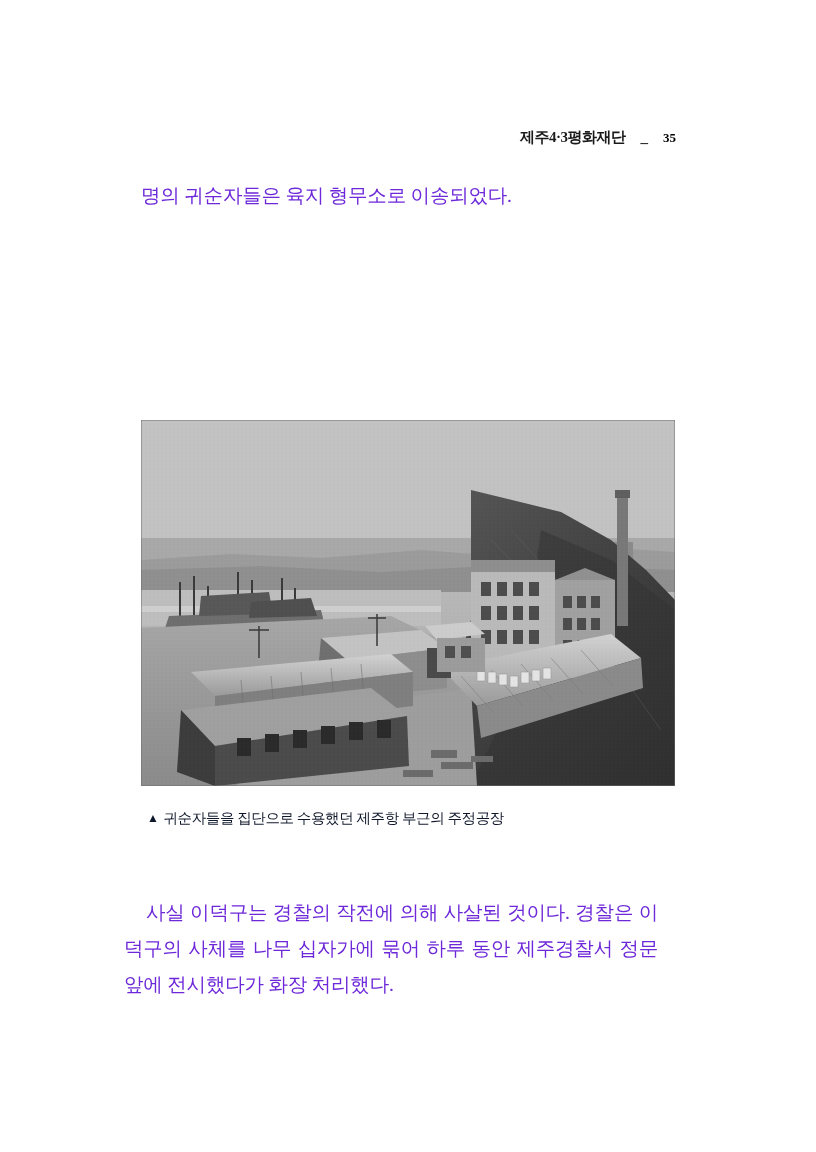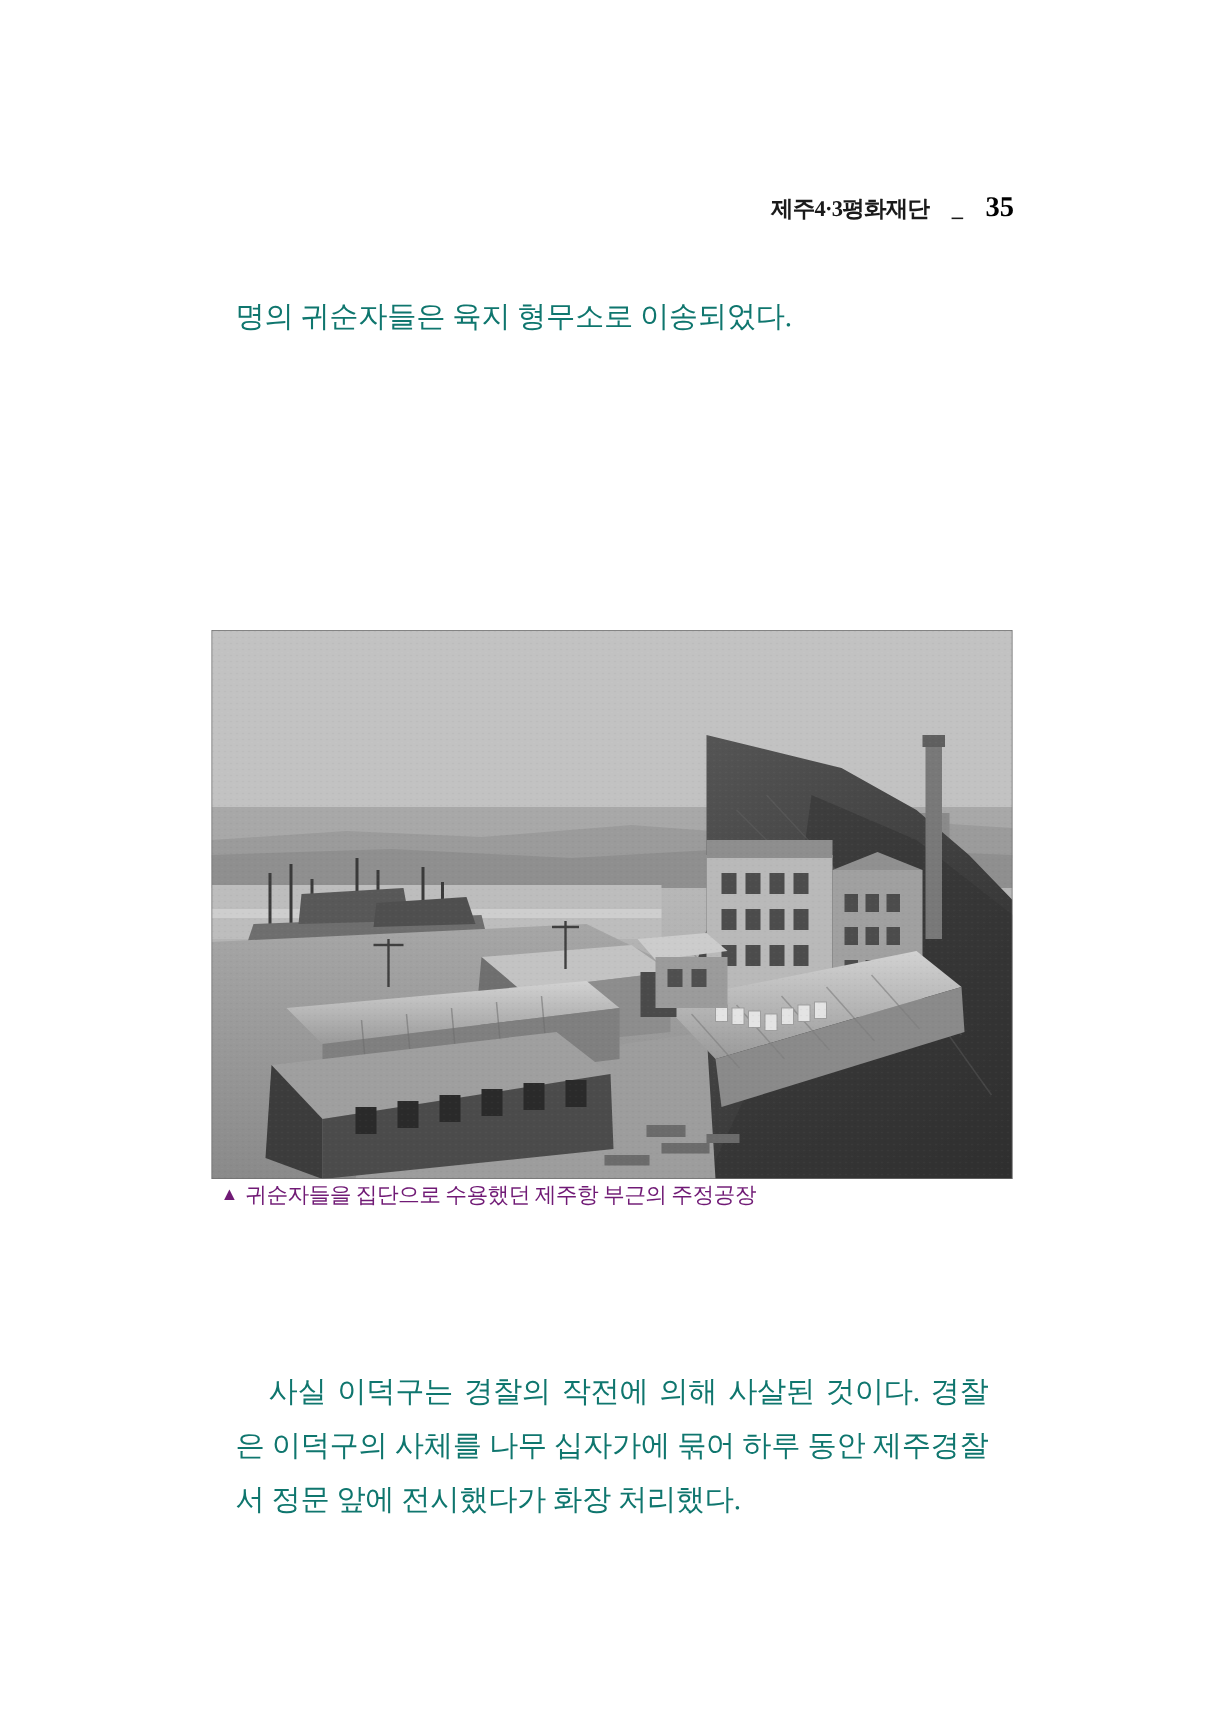--- a/index.html
+++ b/index.html
@@ -38,42 +38,42 @@
     letter-spacing: -0.5px;
     color: #1a1a1a;
   }
   .header-sep {
     font-size: 15px;
     font-weight: 700;
     color: #1a1a1a;
     padding: 0 1px;
   }
   .header-page {
-    font-size: 19px;
+    font-size: 13px;
     font-weight: 700;
     color: #000000;
     letter-spacing: 0px;
   }
 
   
   .content {
     position: absolute;
     left: 141px;
     top: 178px;
     width: 534px;
   }
 
   .para {
     font-size: 19.5px;
     line-height: 36px;
     text-align: justify;
     text-justify: inter-character;
     letter-spacing: -0.2px;
-    color: #0f766e;
-    margin: 16px;
+    color: #6d28d9;
+    margin: 0;
   }
   .para.indent {
     text-indent: 22px;
   }
   .para + .para {
     margin-top: 0;
   }
 
   
   .figure {
@@ -87,25 +87,25 @@
     height: 366px;
     display: block;
     overflow: hidden;
     position: relative;
     background: #8d8d8d;
   }
   .figure-image svg {
     display: block;
   }
   .caption {
-    margin-top: 0;
+    margin-top: 21px;
     font-size: 14.5px;
     line-height: 22px;
     letter-spacing: -0.4px;
-    color: #701a75;
+    color: #0f172a;
   }
   .caption-line {
     display: block;
     white-space: nowrap;
   }
   .caption-line.first {
     padding-left: 6px;
   }
   .caption-line.second {
     padding-left: 22px;
@@ -113,21 +113,21 @@
   .caption-marker {
     font-size: 12px;
     margin-right: 5px;
     position: relative;
     top: -1px;
   }
 
   
   .content-lower {
     position: absolute;
-    left: 141px;
+    left: 124px;
     top: 895px;
     width: 534px;
   }
 </style>
 </head>
 <body>
 
 <div class="page">
 
   <div class="header">

